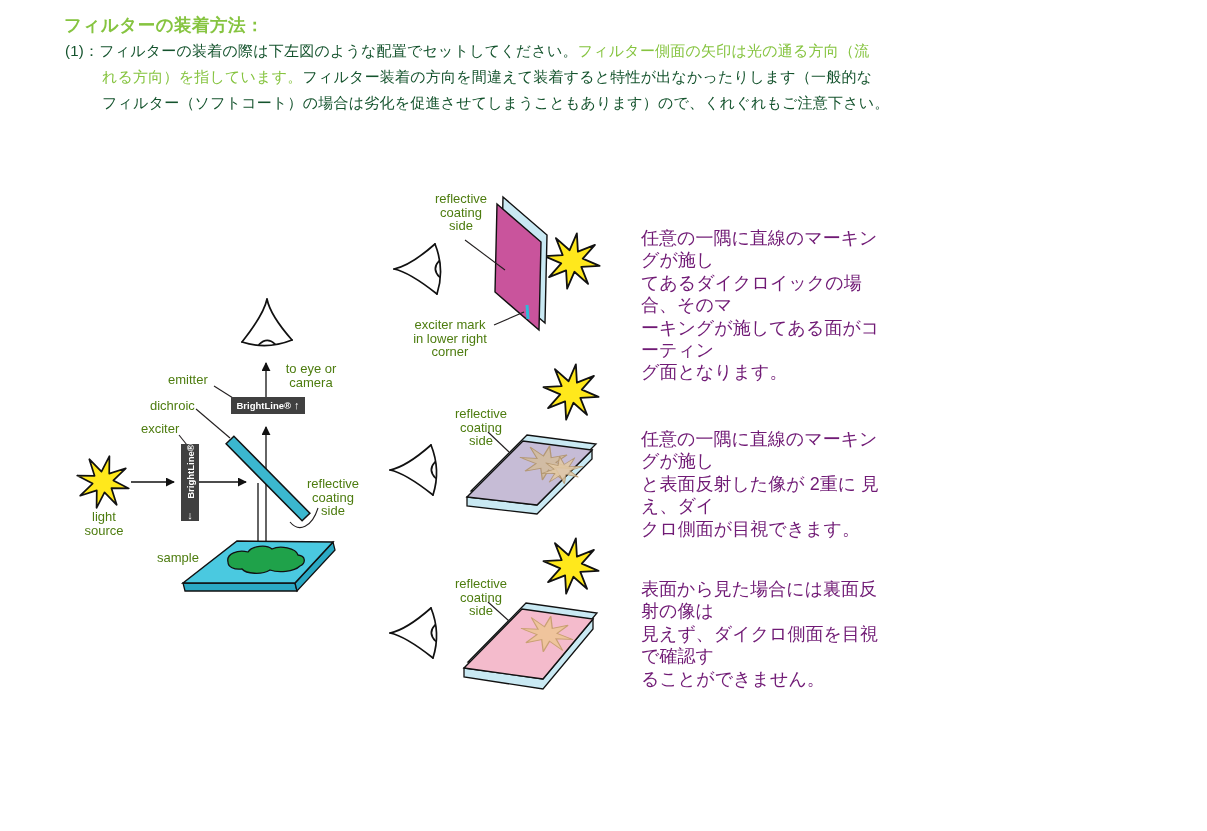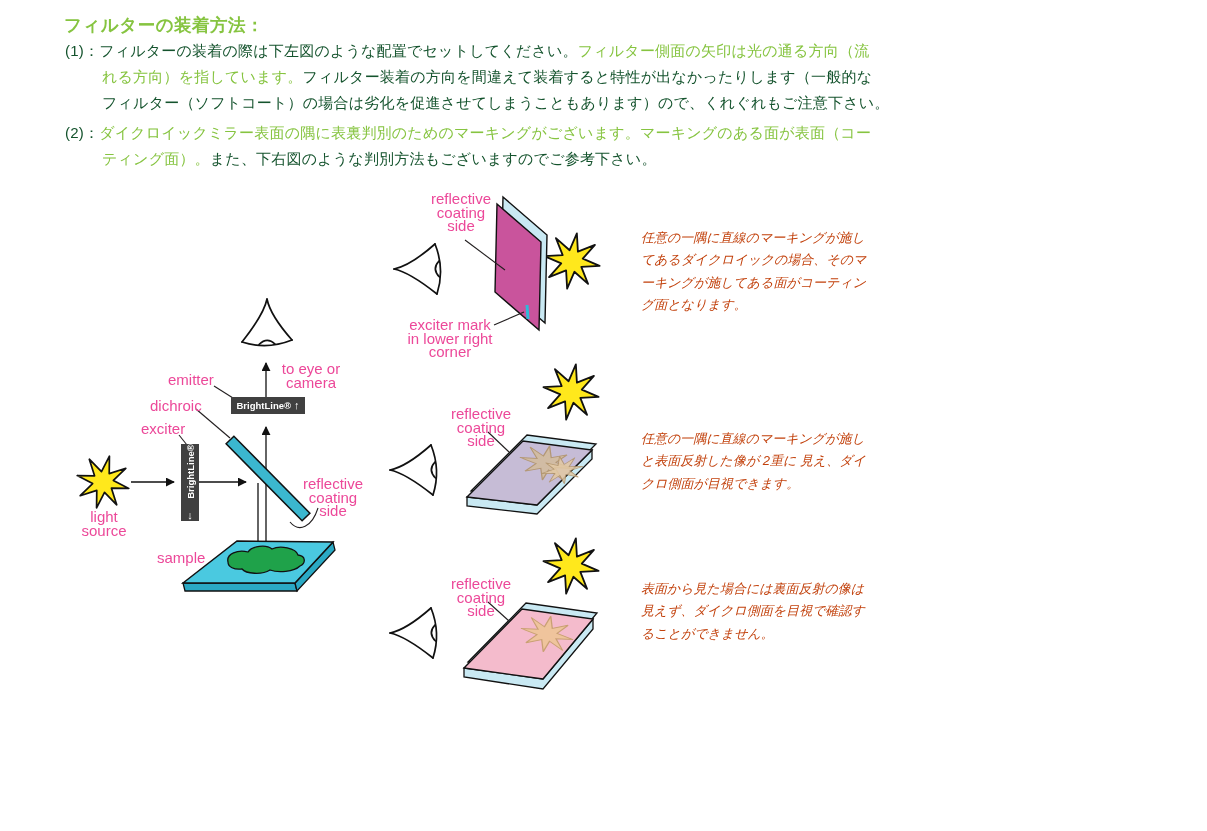--- a/index.html
+++ b/index.html
@@ -8,23 +8,23 @@
   .abs{position:absolute;}
   
   #heading{left:64px;top:13px;font-size:17.5px;font-weight:bold;color:#86c440;letter-spacing:.5px;}
   .para{left:65px;width:845px;font-size:15px;line-height:25.8px;white-space:pre-wrap;
         padding-left:37px;text-indent:-37px;letter-spacing:.2px;}
   #para1{top:38px;}
   #para2{top:120px;}
   .seg.black{color:#14532d;}
   .seg.green{color:#86c440;}
   
-  .dlabel{font-size:15px;line-height:13.5px;color:#ec4899;white-space:pre-line;}
+  .dlabel{font-size:13px;line-height:13.5px;color:#4d7c0f;white-space:pre-line;}
   .ctr{text-align:center;}
-  .caption{left:641px;width:250px;font-size:13px;line-height:22.4px;white-space:pre-wrap;color:#c2410c;font-style:italic;}
+  .caption{left:641px;width:250px;font-size:18px;line-height:22.4px;white-space:pre-wrap;color:#701a75;}
   
   .blbar{background:#404040;color:#fff;}
   #bar-emitter{left:231px;top:397px;width:74px;height:17px;display:flex;align-items:center;justify-content:center;gap:3px;}
   #bar-emitter .bl-text{font-size:9.5px;font-weight:bold;}
   #bar-emitter .bl-arrow{font-size:11px;font-weight:bold;line-height:1;}
   #bar-exciter{left:181px;top:444px;width:18px;height:77px;}
   #bar-exciter .bl-rot{position:absolute;left:-21px;top:22px;width:60px;text-align:center;
       transform:rotate(-90deg);font-size:9.5px;font-weight:bold;white-space:nowrap;}
   #bar-exciter .bl-arrow{position:absolute;bottom:0px;left:0;width:100%;text-align:center;
       font-size:11px;font-weight:bold;line-height:1;}
@@ -38,22 +38,20 @@
 <body>
 
 <div id="page">
 
   <div id="heading" class="abs">フィルターの装着方法：</div>
 
   <div id="para1" class="abs para"><span class="seg black">(1)：フィルターの装着の際は下左図のような配置でセットしてください。</span><span class="seg green">フィルター側面の矢印は光の通る方向（流
 れる方向）を指しています。</span><span class="seg black">フィルター装着の方向を間違えて装着すると特性が出なかったりします（一般的な
 フィルター（ソフトコート）の場合は劣化を促進させてしまうこともあります）ので、くれぐれもご注意下さい。</span></div>
 
-  <div id="para2" class="abs para"><span class="seg black">(2)：</span><span class="seg green">ダイクロイックミラー表面の隅に表裏判別のためのマーキングがございます。マーキングのある面が表面（コー
-ティング面）。</span><span class="seg black">また、下右図のような判別方法もございますのでご参考下さい。</span></div>
 
   <svg width="1207" height="831" viewBox="0 0 1207 831">
     <defs>
       <marker id="ah" viewBox="0 0 10 10" refX="9" refY="5" markerWidth="9" markerHeight="9" orient="auto" markerUnits="userSpaceOnUse">
         <path d="M0,0 L10,5 L0,10 Z" fill="#111"></path>
       </marker>
       <polygon id="star8" points="28,0 10.2,4.2 19.8,19.8 4.2,10.2 0,28 -4.2,10.2 -19.8,19.8 -10.2,4.2 -28,0 -10.2,-4.2 -19.8,-19.8 -4.2,-10.2 0,-28 4.2,-10.2 19.8,-19.8 10.2,-4.2"></polygon>
       <g id="eyeshape">
         <path class="eyeline" d="M 0,-30 C -2,-20 -10,-6 -25,13"></path>
         <path class="eyeline" d="M 0,-30 C 2,-20 10,-6 25,11"></path>

